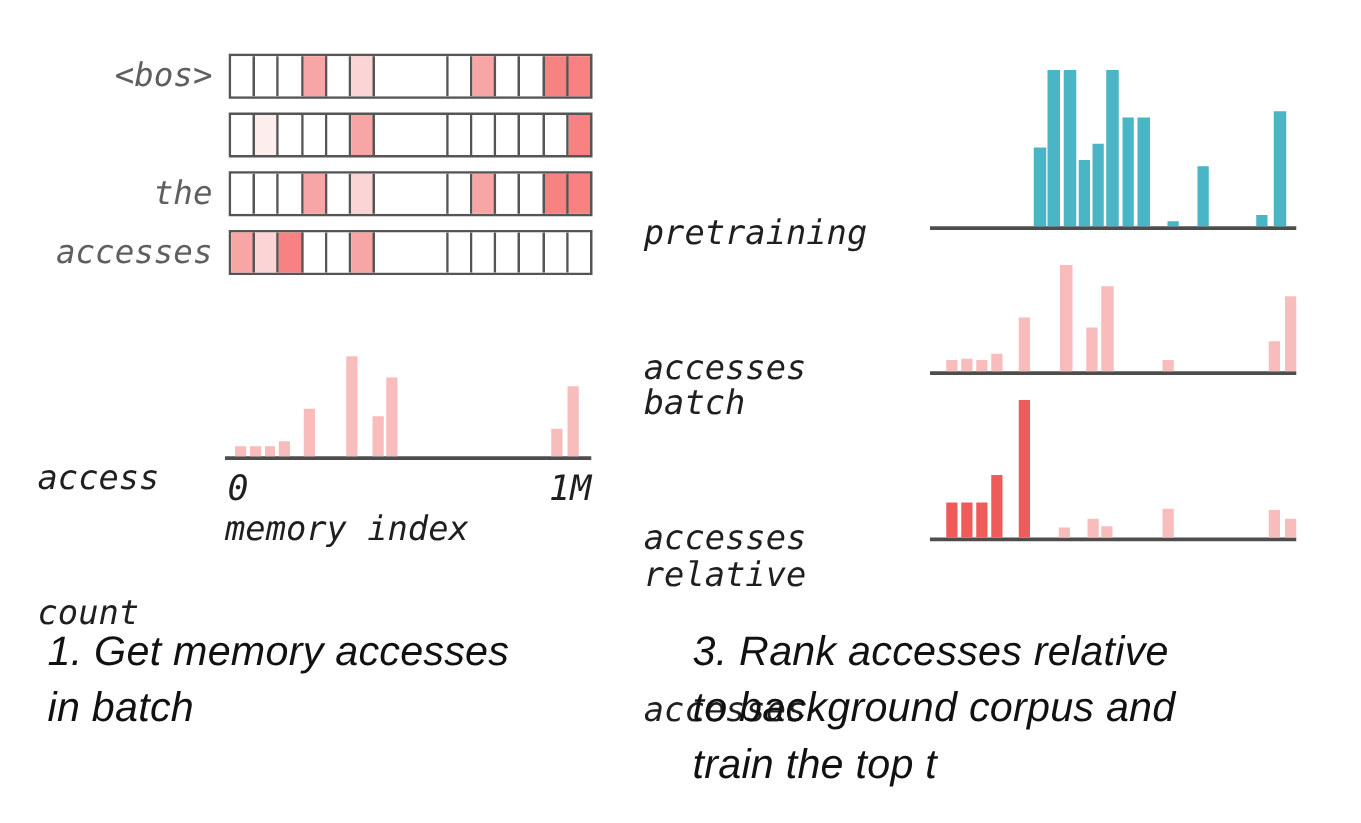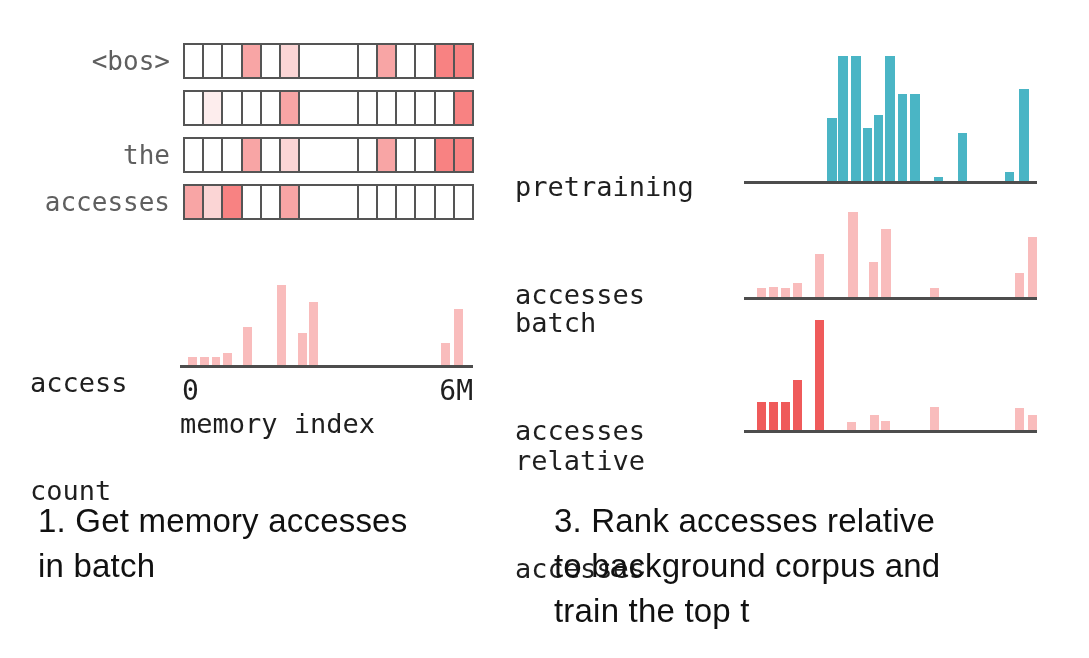--- a/index.html
+++ b/index.html
@@ -2,21 +2,21 @@
 <html><head>
 <meta charset="utf-8">
 <style>
   * { margin: 0; padding: 0; box-sizing: border-box; }
   html, body { background: #ffffff; }
   body {
     width: 1089px; height: 658px;
     font-family: "DejaVu Sans Mono", "Liberation Mono", monospace;
     position: relative; overflow: hidden;
   }
-  .canvas { position: relative; width: 1089px; height: 502px; background: #fff; }
+  .canvas { position: relative; width: 1089px; height: 502px; background: #fff; font-style: italic; }
 
   
   .token-label {
     position: absolute; left: 0; width: 170px;
     text-align: right; font-size: 26px; color: #5f5f5f; line-height: 36px;
     white-space: pre;
   }
   .strip {
     position: absolute; left: 183px; width: 291px; height: 36px;
     display: flex; border: 2px solid #555555; background: #fff;
@@ -127,21 +127,21 @@
       <div class="bar" style="left: 43px; width: 9px; height: 12px; background: rgb(249, 188, 188);"></div>
       <div class="bar" style="left: 63px; width: 9px; height: 38px; background: rgb(249, 188, 188);"></div>
       <div class="bar" style="left: 97px; width: 9px; height: 80px; background: rgb(249, 188, 188);"></div>
       <div class="bar" style="left: 118px; width: 9px; height: 32px; background: rgb(249, 188, 188);"></div>
       <div class="bar" style="left: 129px; width: 9px; height: 63px; background: rgb(249, 188, 188);"></div>
       <div class="bar" style="left: 261px; width: 9px; height: 22px; background: rgb(249, 188, 188);"></div>
       <div class="bar" style="left: 274px; width: 9px; height: 56px; background: rgb(249, 188, 188);"></div>
     </div>
 
   <div class="tick" style="left:182px; top:375px">0</div>
-  <div class="tick" style="left:413px; top:375px; width:60px; text-align:right">6M</div>
+  <div class="tick" style="left:413px; top:375px; width:60px; text-align:right">1M</div>
   <div class="mono-label" style="left:180px; top:406px; width:293px">memory index</div>
 
   <div class="mono-label" style="left:515px; top:97px; width:220px">
     <div>pretraining</div>
     <div>accesses</div>
   </div>
   <div class="plot" style="left: 744px; top: 59px; width: 293px; height: 125px; border-bottom-color: rgb(77, 77, 77);">
       <div class="bar" style="left: 83px; width: 10px; height: 63px; background: rgb(74, 181, 197);"></div>
       <div class="bar" style="left: 94px; width: 10px; height: 125px; background: rgb(74, 181, 197);"></div>
       <div class="bar" style="left: 107px; width: 10px; height: 125px; background: rgb(74, 181, 197);"></div>

